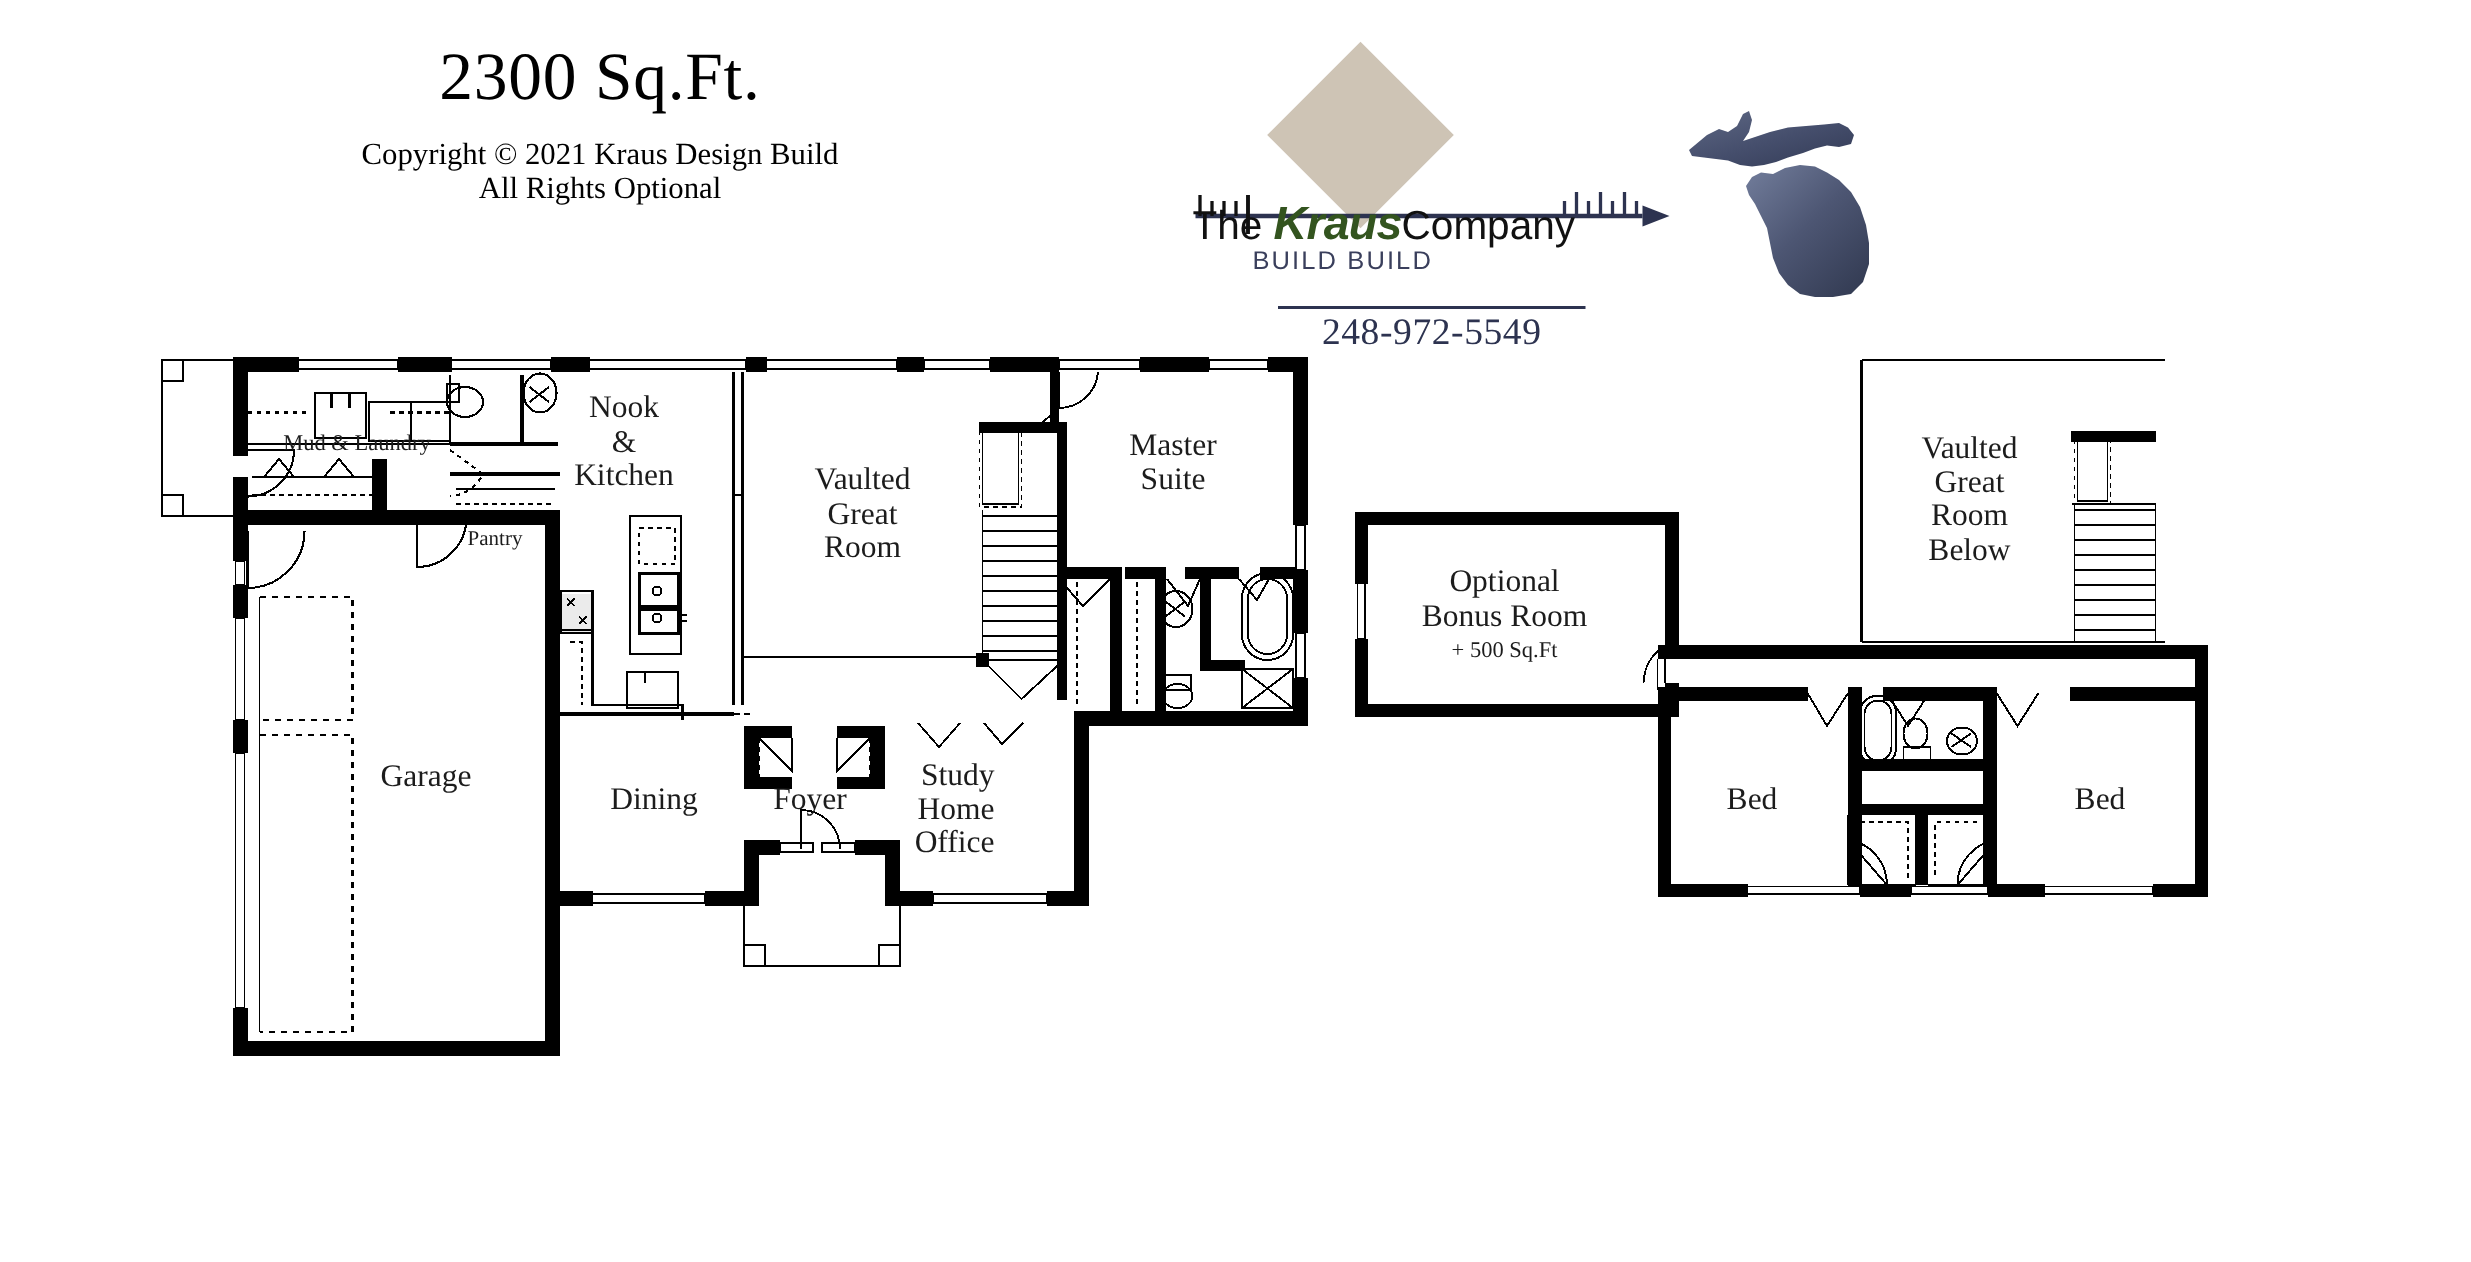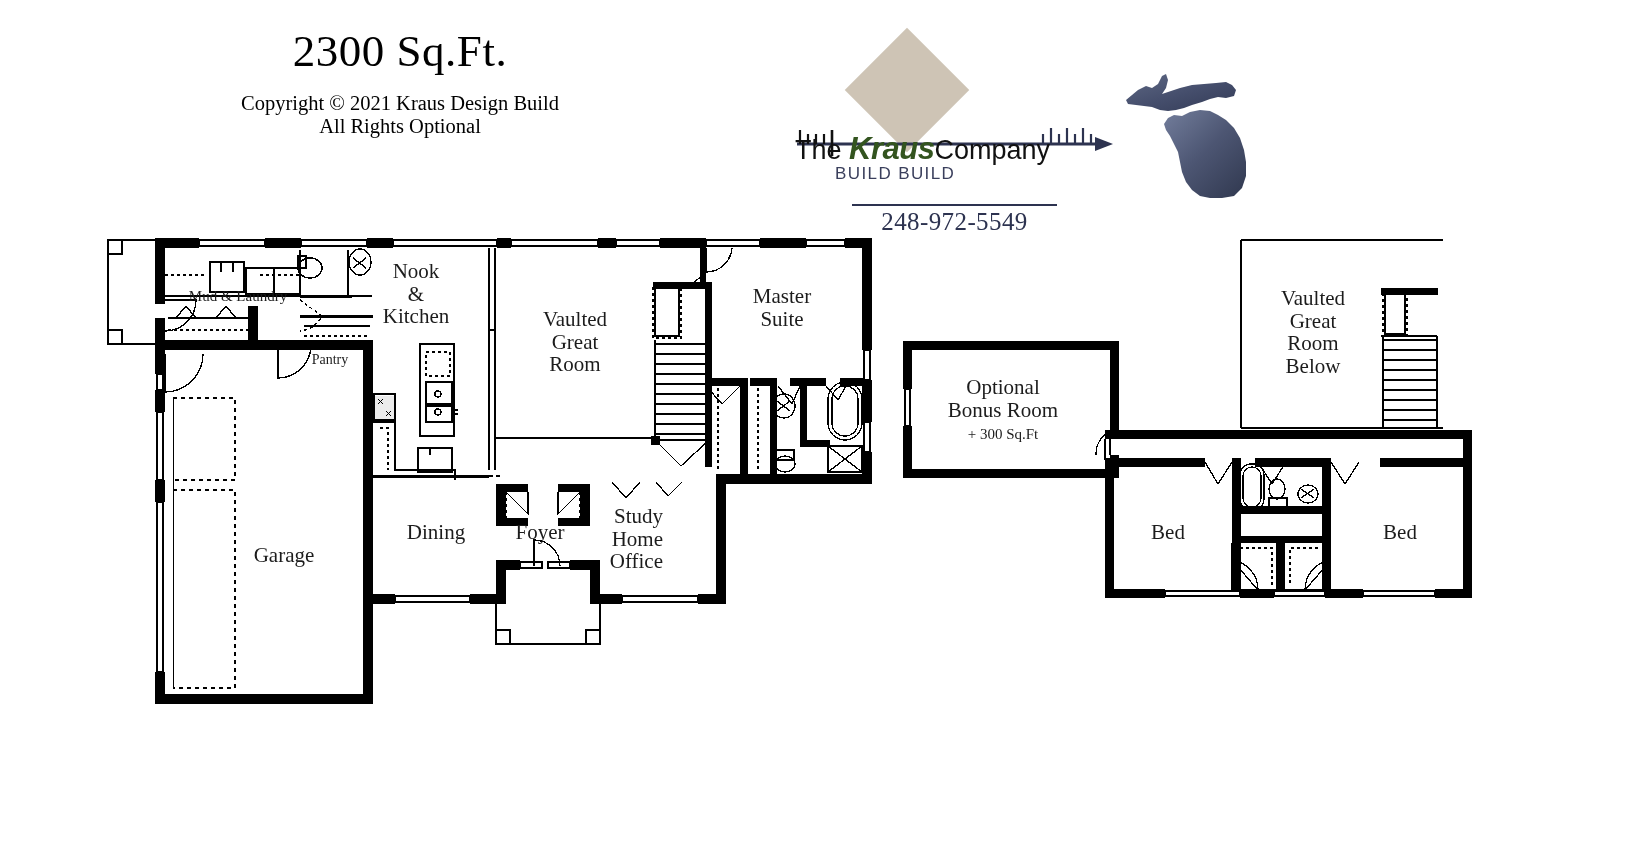--- a/index.html
+++ b/index.html
@@ -448,28 +448,28 @@
     <div class="room-label rl-sm" style="left: 176px; top: 288px; width: 124px;">Mud &amp; Laundry</div>
     <div class="room-label rl-xs" style="left: 300px; top: 332px; width: 60px;">Pantry</div>
     <div class="room-label rl-lg" style="left: 376px; top: 260px; width: 80px;">Nook
 &amp;
 Kitchen</div>
     <div class="room-label rl-lg" style="left: 533px; top: 308px; width: 84px;">Vaulted
 Great
 Room</div>
     <div class="room-label rl-lg" style="left: 744px; top: 285px; width: 76px;">Master
 Suite</div>
-    <div class="room-label rl-lg" style="left: 249px; top: 544px; width: 70px; text-align: center;">Garage</div>
+    <div class="room-label rl-lg" style="left: 249px; top: 506px; width: 70px; text-align: center;">Garage</div>
     <div class="room-label rl-lg" style="left: 402px; top: 521px; width: 68px;">Dining</div>
     <div class="room-label rl-lg" style="left: 511px; top: 521px; width: 58px;">Foyer</div>
     <div class="room-label rl-lg" style="left: 593px; top: 505px; width: 70px; text-align: right;">Study
 Home
 Office</div>
     <div class="room-label rl-lg" style="left: 941px; top: 376px; width: 124px;">Optional
 Bonus Room</div>
-    <div class="room-label rl-sm" style="left: 955px; top: 426px; width: 96px;">+ 300 Sq.Ft</div>
+    <div class="room-label rl-sm" style="left: 955px; top: 426px; width: 96px;">+ 500 Sq.Ft</div>
     <div class="room-label rl-lg" style="left: 1272px; top: 287px; width: 82px;">Vaulted
 Great
 Room
 Below</div>
     <div class="room-label rl-lg" style="left: 1145px; top: 521px; width: 46px;">Bed</div>
     <div class="room-label rl-lg" style="left: 1377px; top: 521px; width: 46px;">Bed</div>
   </div>
 
 </body></html>

